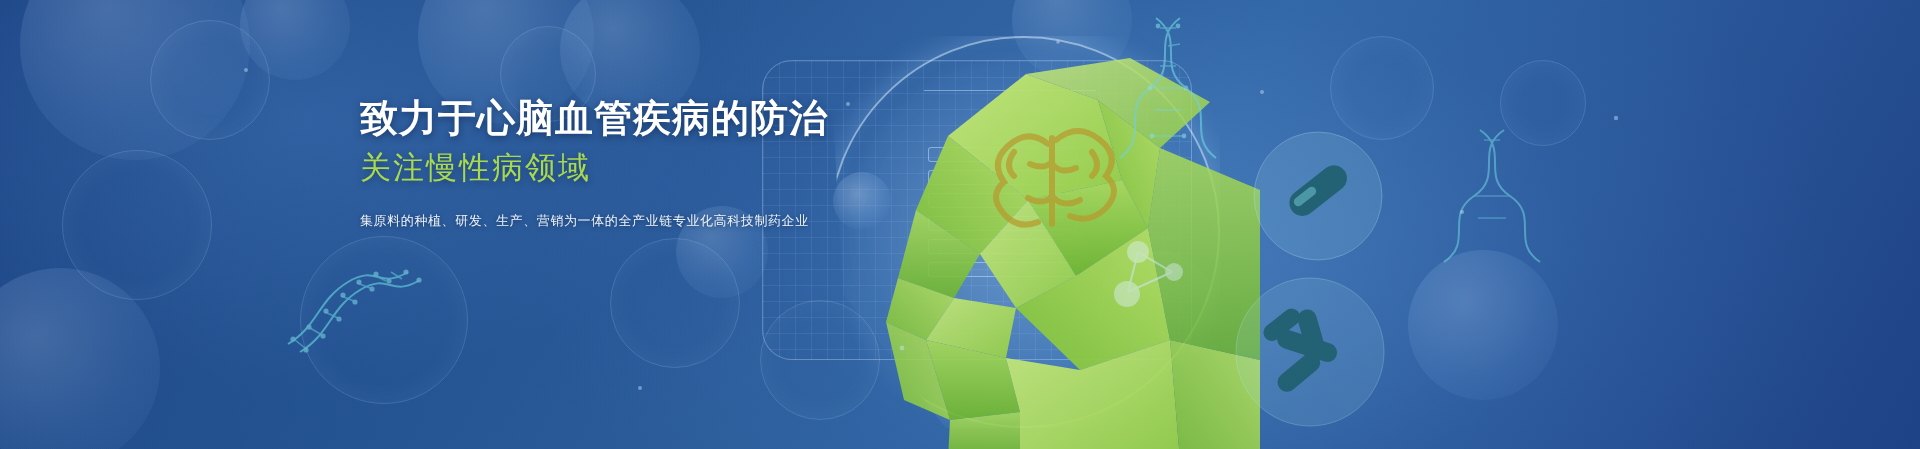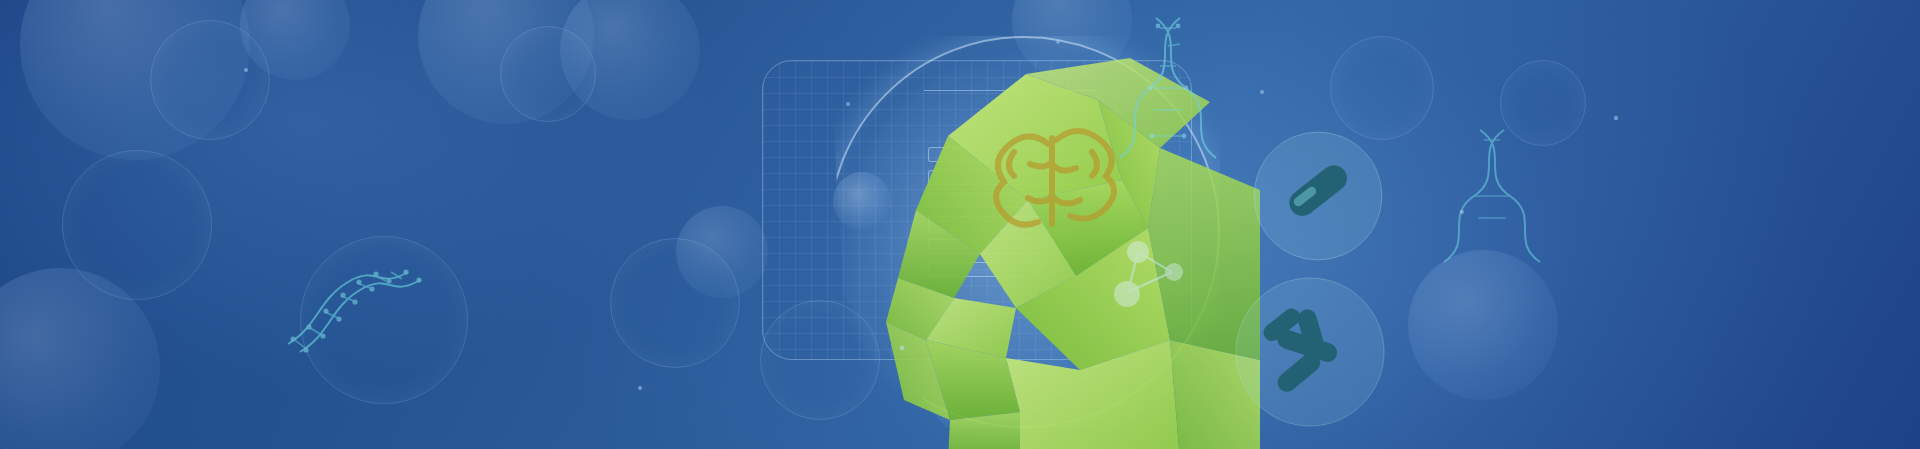--- a/index.html
+++ b/index.html
@@ -277,14 +277,21 @@
         <circle cx="902" cy="348" r="2.4"></circle>
       <circle cx="1058" cy="42" r="1.8"></circle>
         <circle cx="1262" cy="92" r="2"></circle>
       <circle cx="1462" cy="212" r="2"></circle>
         <circle cx="1616" cy="118" r="2.2"></circle>
       <circle cx="640" cy="388" r="2"></circle>
         <circle cx="246" cy="70" r="2"></circle>
     </g>
   </svg>
 
+  <div class="copy">
+    <div class="headline">
+      <span>致力于</span><span class="hl-accent">心脑血管疾病</span><span>的防治</span>
+    </div>
+    <div class="subhead">关注慢性病领域</div>
+    <div class="tagline">集原料的种植、研发、生产、营销为一体的全产业链专业化高科技制药企业</div>
+  </div>
 
 </div>
 
 </body></html>

